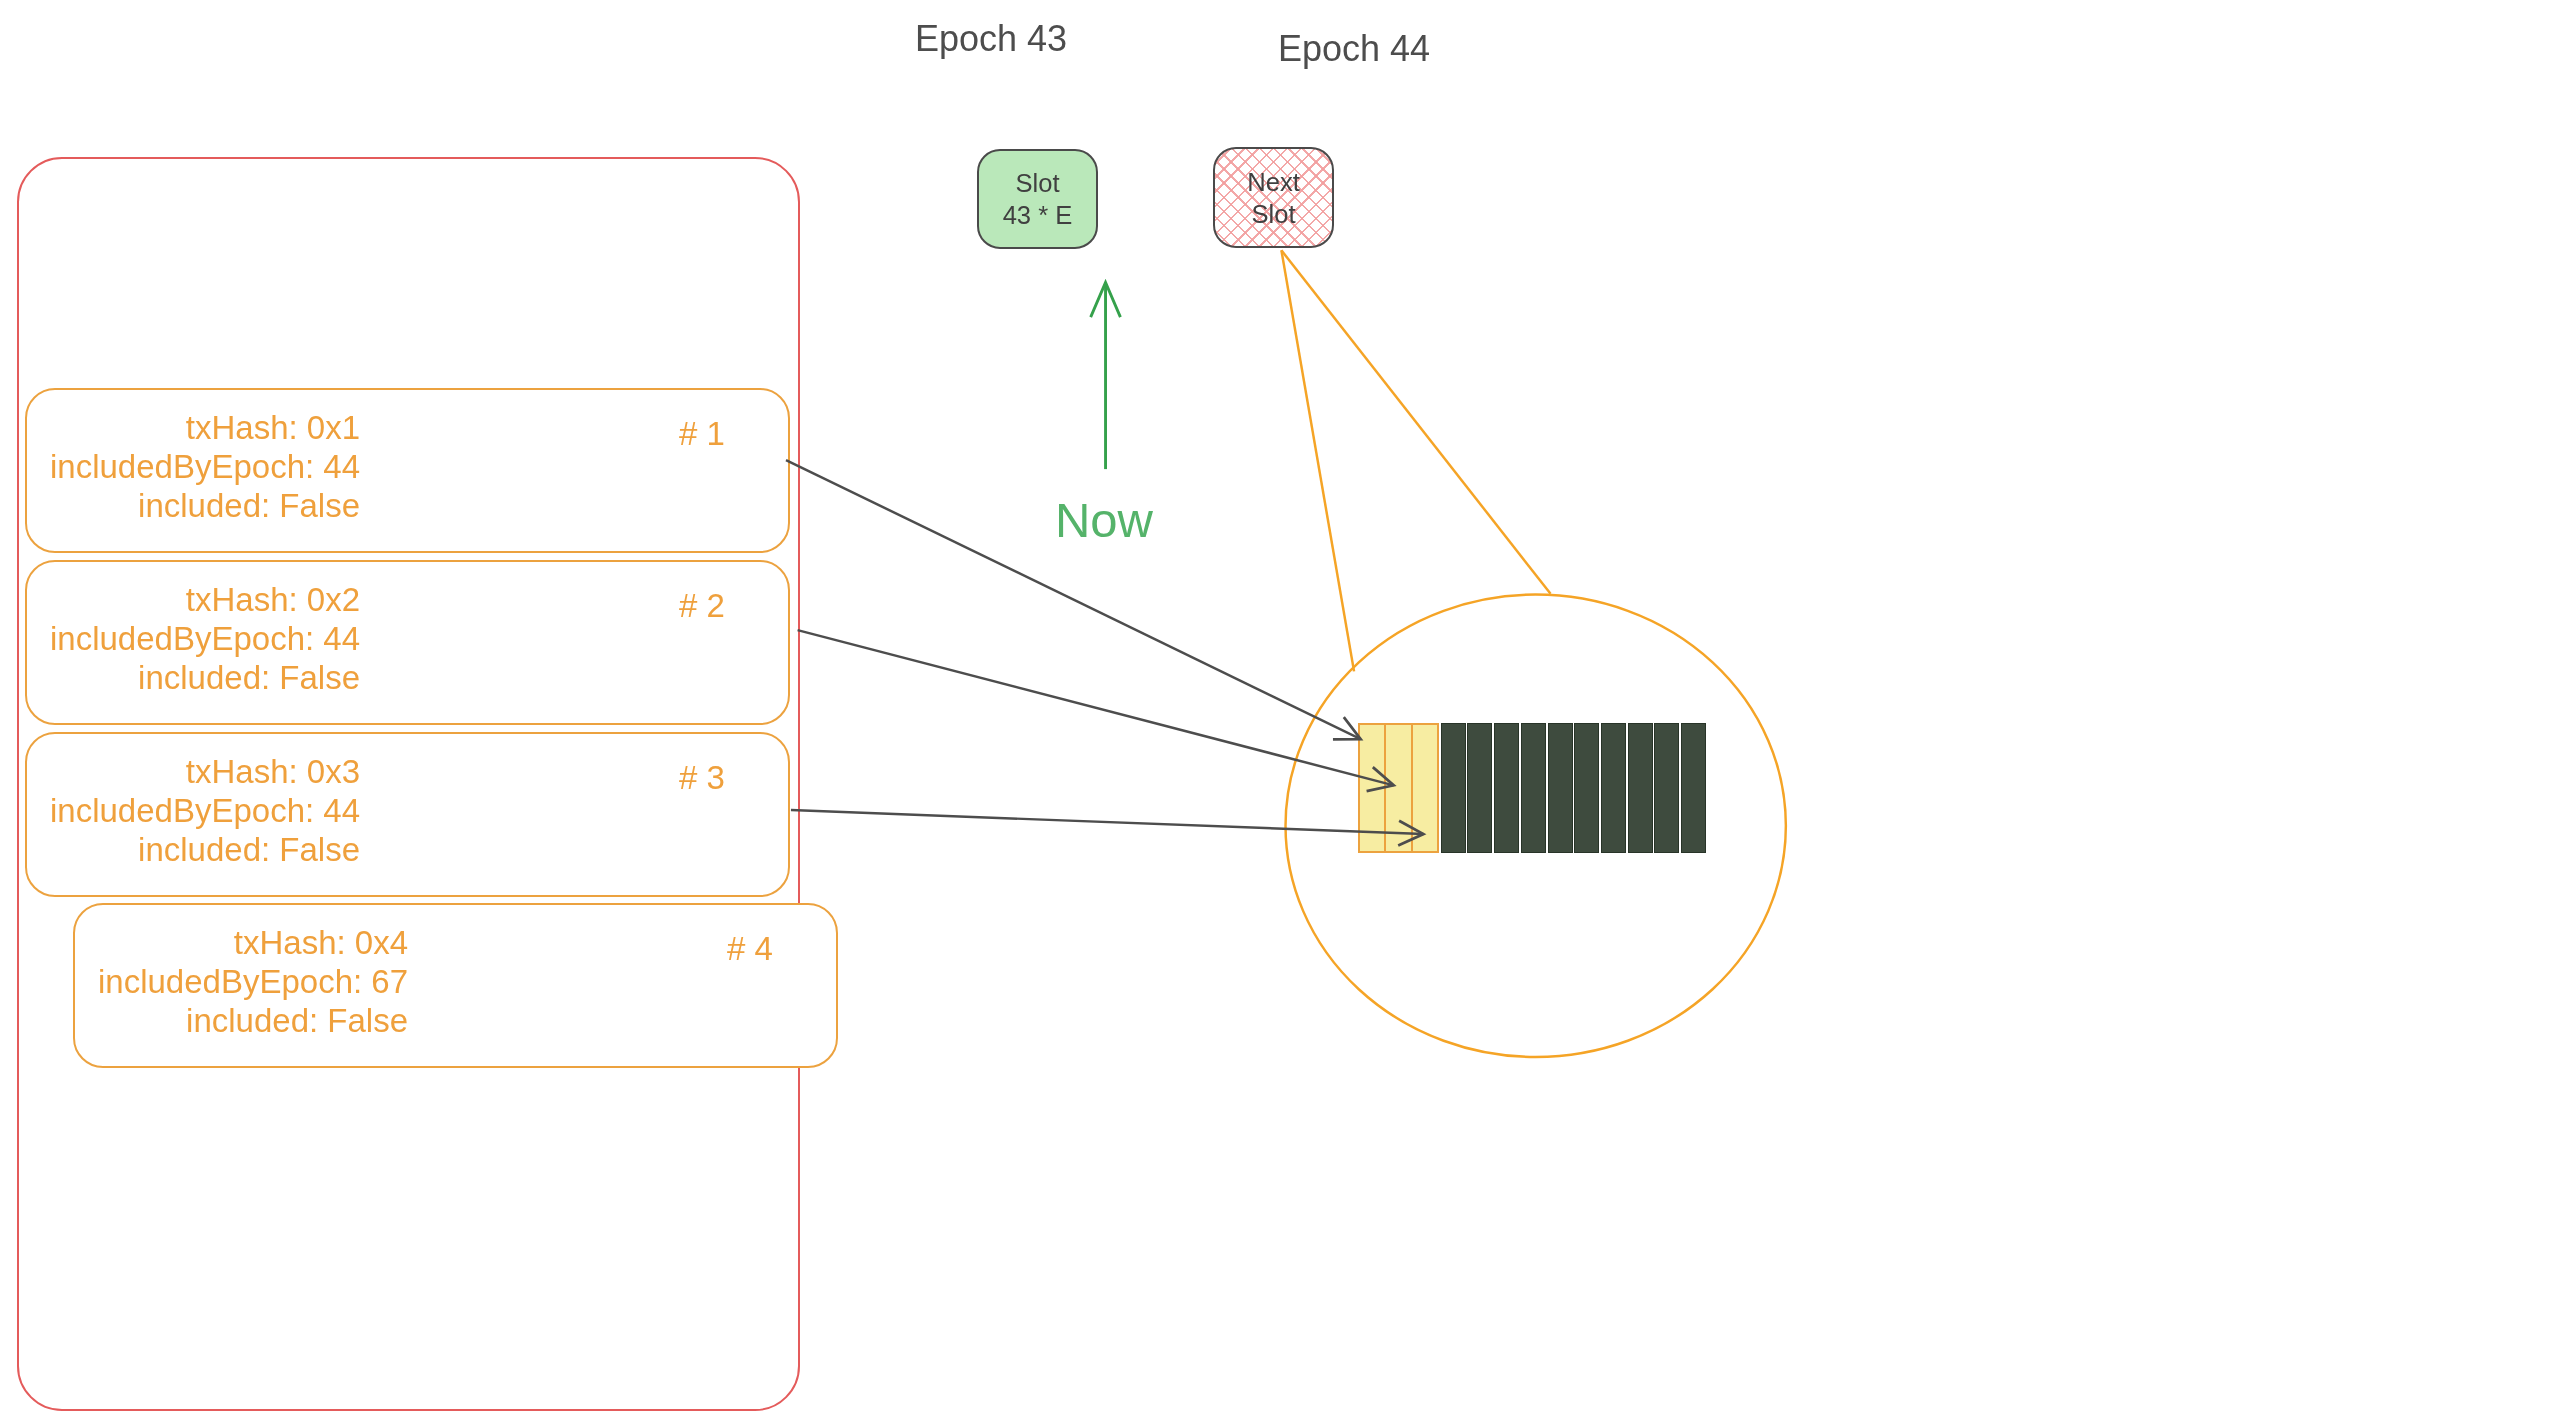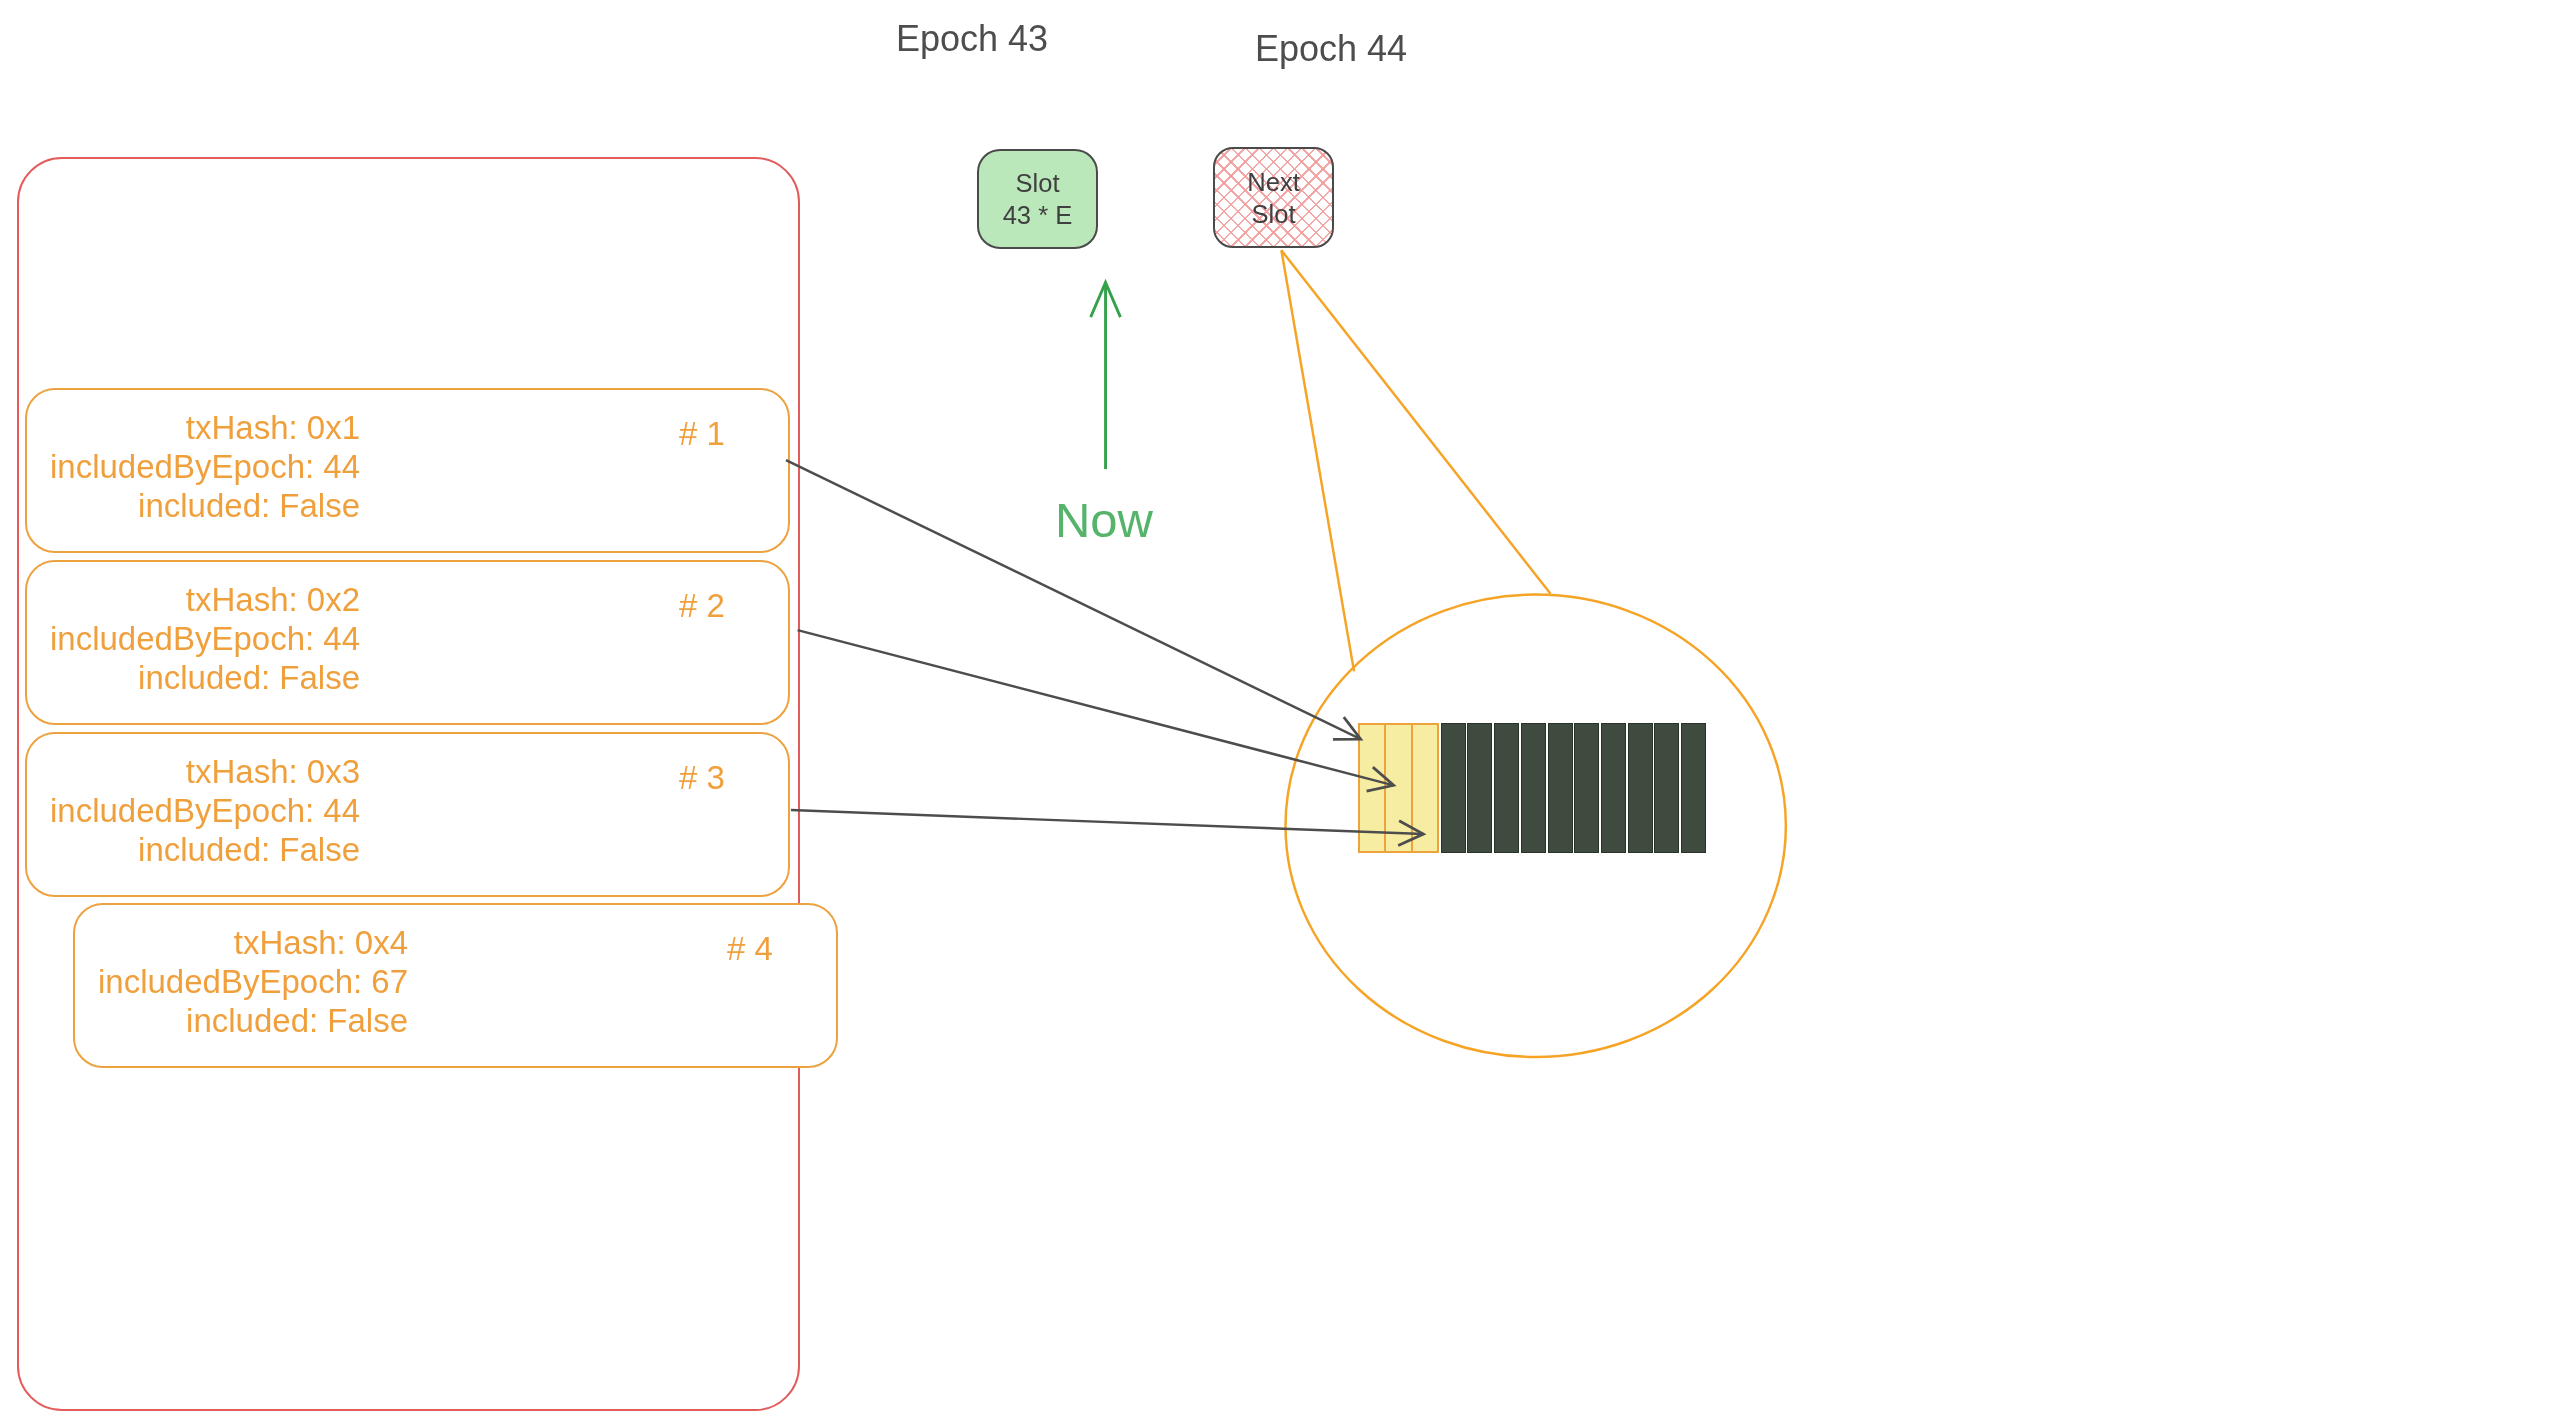--- a/index.html
+++ b/index.html
@@ -10,20 +10,21 @@
     background: #ffffff;
     font-family: "Liberation Sans", sans-serif;
     overflow: hidden;
   }
 
   
   .epoch-label {
     position: absolute;
     font-size: 36px;
     color: #4d4d4d;
+    text-align: center;
     white-space: nowrap;
   }
 
   
   .queue-panel {
     position: absolute;
     left: 16.5px; top: 157px;
     width: 779px; height: 1250px;
     border: 2.5px solid #e45b5b;
     border-radius: 45px;
@@ -84,21 +85,20 @@
     width: 121px; height: 100px;
     background: #bae8ba;
   }
   .slot-box.hatch {
     left: 1213px; top: 147px;
     width: 121px; height: 101px;
     background:
       repeating-linear-gradient(45deg,  rgba(242,158,158,0.9) 0 1.7px, transparent 1.7px 10px),
       repeating-linear-gradient(-45deg, rgba(242,158,158,0.9) 0 1.7px, transparent 1.7px 10px),
       #ffffff;
-    border-radius: 20px;
   }
 
   .now-label {
     position: absolute;
     left: 1042px; top: 492px;
     width: 124px;
     font-size: 49px;
     color: #55b36a;
     text-align: center;
   }

